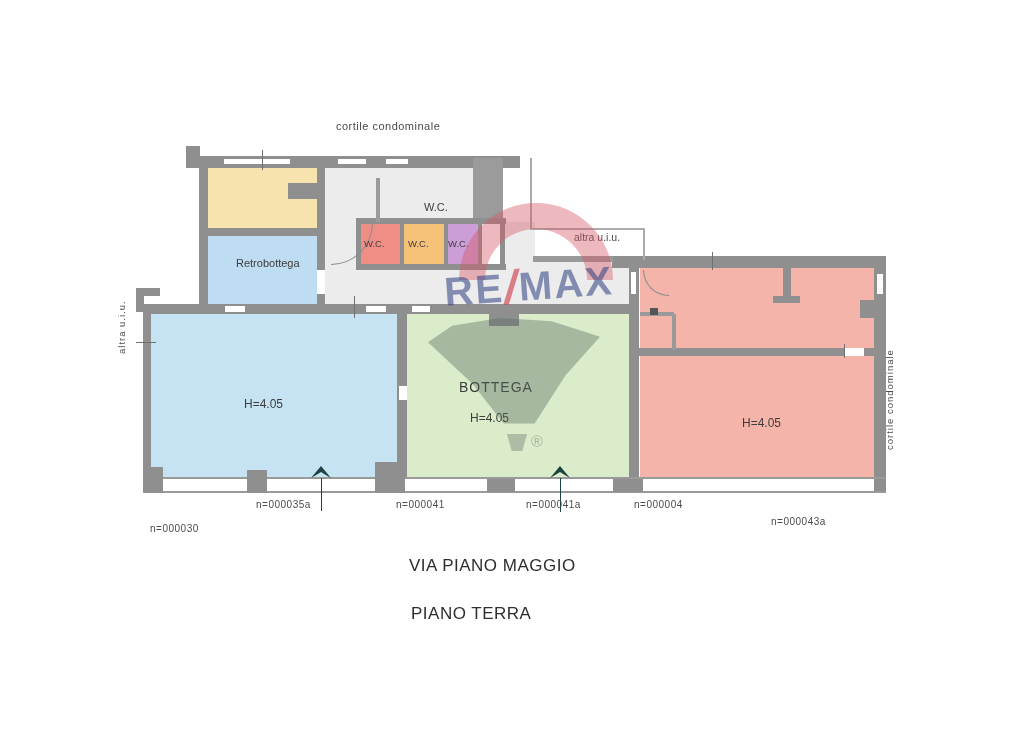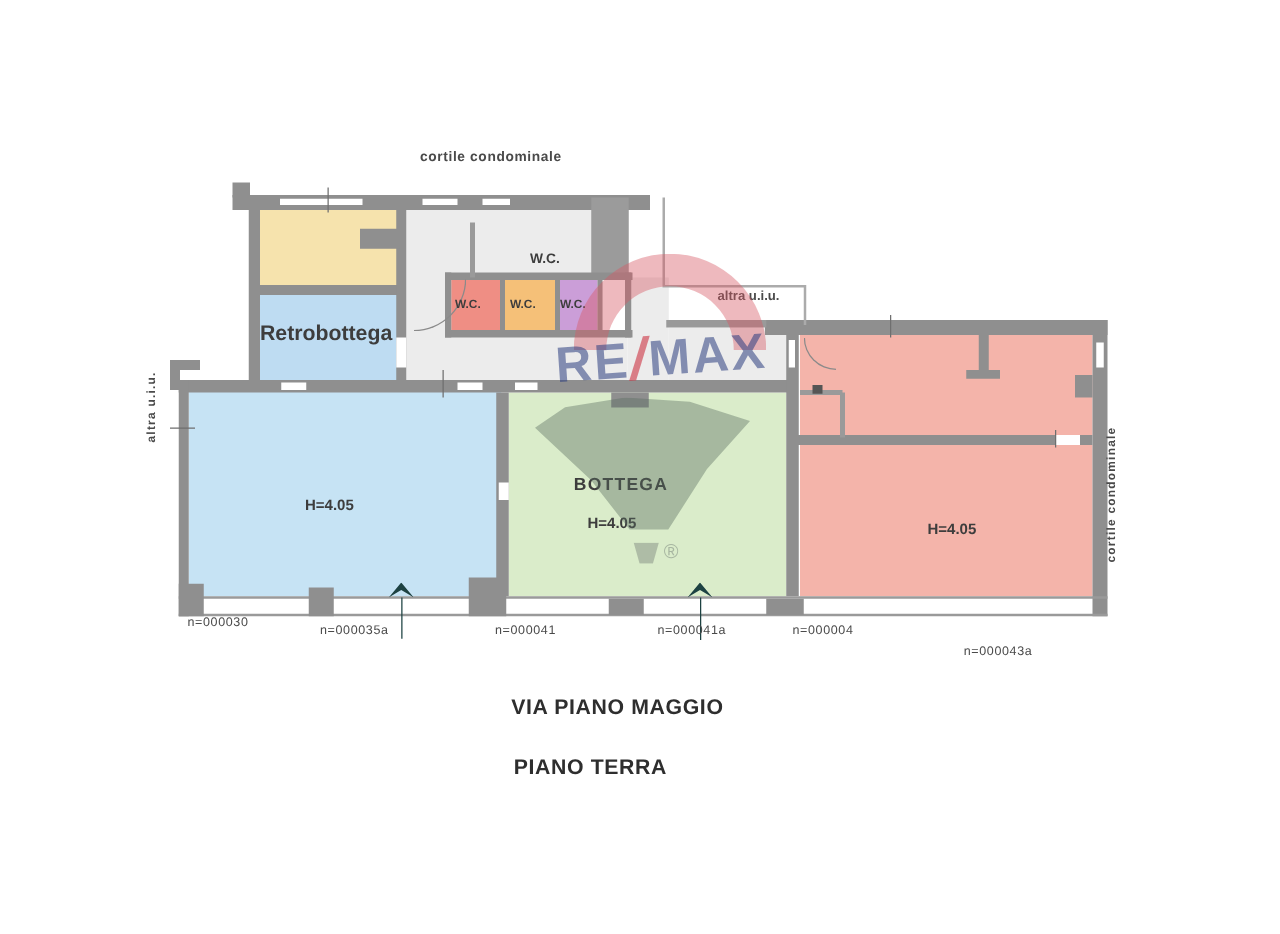--- a/index.html
+++ b/index.html
@@ -3,21 +3,21 @@
 <meta charset="utf-8">
 <style>
   html,body{margin:0;padding:0;background:#ffffff;}
   #stage{position:relative;width:1024px;height:747px;background:#ffffff;overflow:hidden;
          font-family:"Liberation Sans","DejaVu Sans",sans-serif;color:#3d3d3d;}
   .abs{position:absolute;}
   .f{position:absolute;}                     
   .w{position:absolute;background:#8f8f8f;}  
   .wt{position:absolute;background:#9a9a9a;} 
   .gap{position:absolute;background:#ffffff;}
-  .lbl{position:absolute;white-space:nowrap;color:#3d3d3d;font-weight:bold;}
+  .lbl{position:absolute;white-space:nowrap;color:#3d3d3d;}
   .vtext{writing-mode:vertical-rl;transform:rotate(180deg);letter-spacing:1px;color:#4a4a4a;}
   .tick{position:absolute;background:#6f6f6f;}
   .arc{position:absolute;box-sizing:border-box;}
   .parcel{position:absolute;font-size:10px;color:#4a4a4a;letter-spacing:0.5px;}
   
   #wm-ring{position:absolute;left:459px;top:203px;width:154px;height:77px;box-sizing:border-box;
            border:26px solid rgba(214,88,100,0.42);border-bottom:none;
            border-radius:77px 77px 0 0 / 77px 77px 0 0;z-index:40;}
   #wm-cone{position:absolute;left:428px;top:318px;width:172px;height:110px;background:rgba(88,107,96,0.40);
            clip-path:polygon(0% 22%,14% 7%,42% 0%,72% 3%,100% 17%,80% 52%,62% 96%,44% 96%,26% 60%);z-index:40;}
@@ -125,29 +125,29 @@
   <div id="wm-text">
     <span class="b">RE</span><span class="r">/</span><span class="b">MAX</span>
   </div>
 
   <div class="lbl z3" style="left:336px;top:120px;font-size:11px;color:#4a4a4a;letter-spacing:0.5px;">cortile condominale</div>
   <div class="lbl z3" style="left:424px;top:201px;font-size:11px;">W.C.</div>
   <div class="lbl z3" style="left:364px;top:238px;font-size:9.5px;">W.C.</div>
   <div class="lbl z3" style="left:408px;top:238px;font-size:9.5px;">W.C.</div>
   <div class="lbl z3" style="left:448px;top:238px;font-size:9.5px;">W.C.</div>
   <div class="lbl z3" style="left:574px;top:231px;font-size:10.5px;color:#4a4a4a;">altra u.i.u.</div>
-  <div class="lbl z3" style="left:208px;top:257px;font-size:17px;">Retrobottega</div>
+  <div class="lbl z3" style="left:208px;top:257px;font-size:11px;padding-left:28px;">Retrobottega</div>
   <div class="lbl z3" style="left:244px;top:397px;font-size:12px;">H=4.05</div>
   <div class="lbl z3" style="left:459px;top:379px;font-size:14px;letter-spacing:1px;">BOTTEGA</div>
   <div class="lbl z3" style="left:470px;top:411px;font-size:12px;">H=4.05</div>
   <div class="lbl z3" style="left:742px;top:416px;font-size:12px;">H=4.05</div>
   <div class="lbl vtext z3" style="left:116px;top:294px;height:60px;font-size:9.5px;">altra u.i.u.</div>
   <div class="lbl vtext z3" style="left:884px;top:348px;height:102px;font-size:9.5px;">cortile condominale</div>
 
-  <div class="parcel" style="left:150px;top:493px;">n=000030</div>
+  <div class="parcel" style="left:150px;top:523px;">n=000030</div>
   <div class="parcel" style="left:256px;top:499px;">n=000035a</div>
   <div class="parcel" style="left:396px;top:499px;">n=000041</div>
   <div class="parcel" style="left:497px;top:499px;margin-left:29px;">n=000041a</div>
   <div class="parcel" style="left:634px;top:499px;">n=000004</div>
   <div class="parcel" style="left:771px;top:516px;">n=000043a</div>
 
   <div class="lbl" style="left:409px;top:556px;font-size:17px;color:#2e2e2e;letter-spacing:0.5px;">VIA PIANO MAGGIO</div>
   <div class="lbl" style="left:411px;top:604px;font-size:17px;color:#2e2e2e;letter-spacing:0.5px;">PIANO TERRA</div>
 
 </div>

